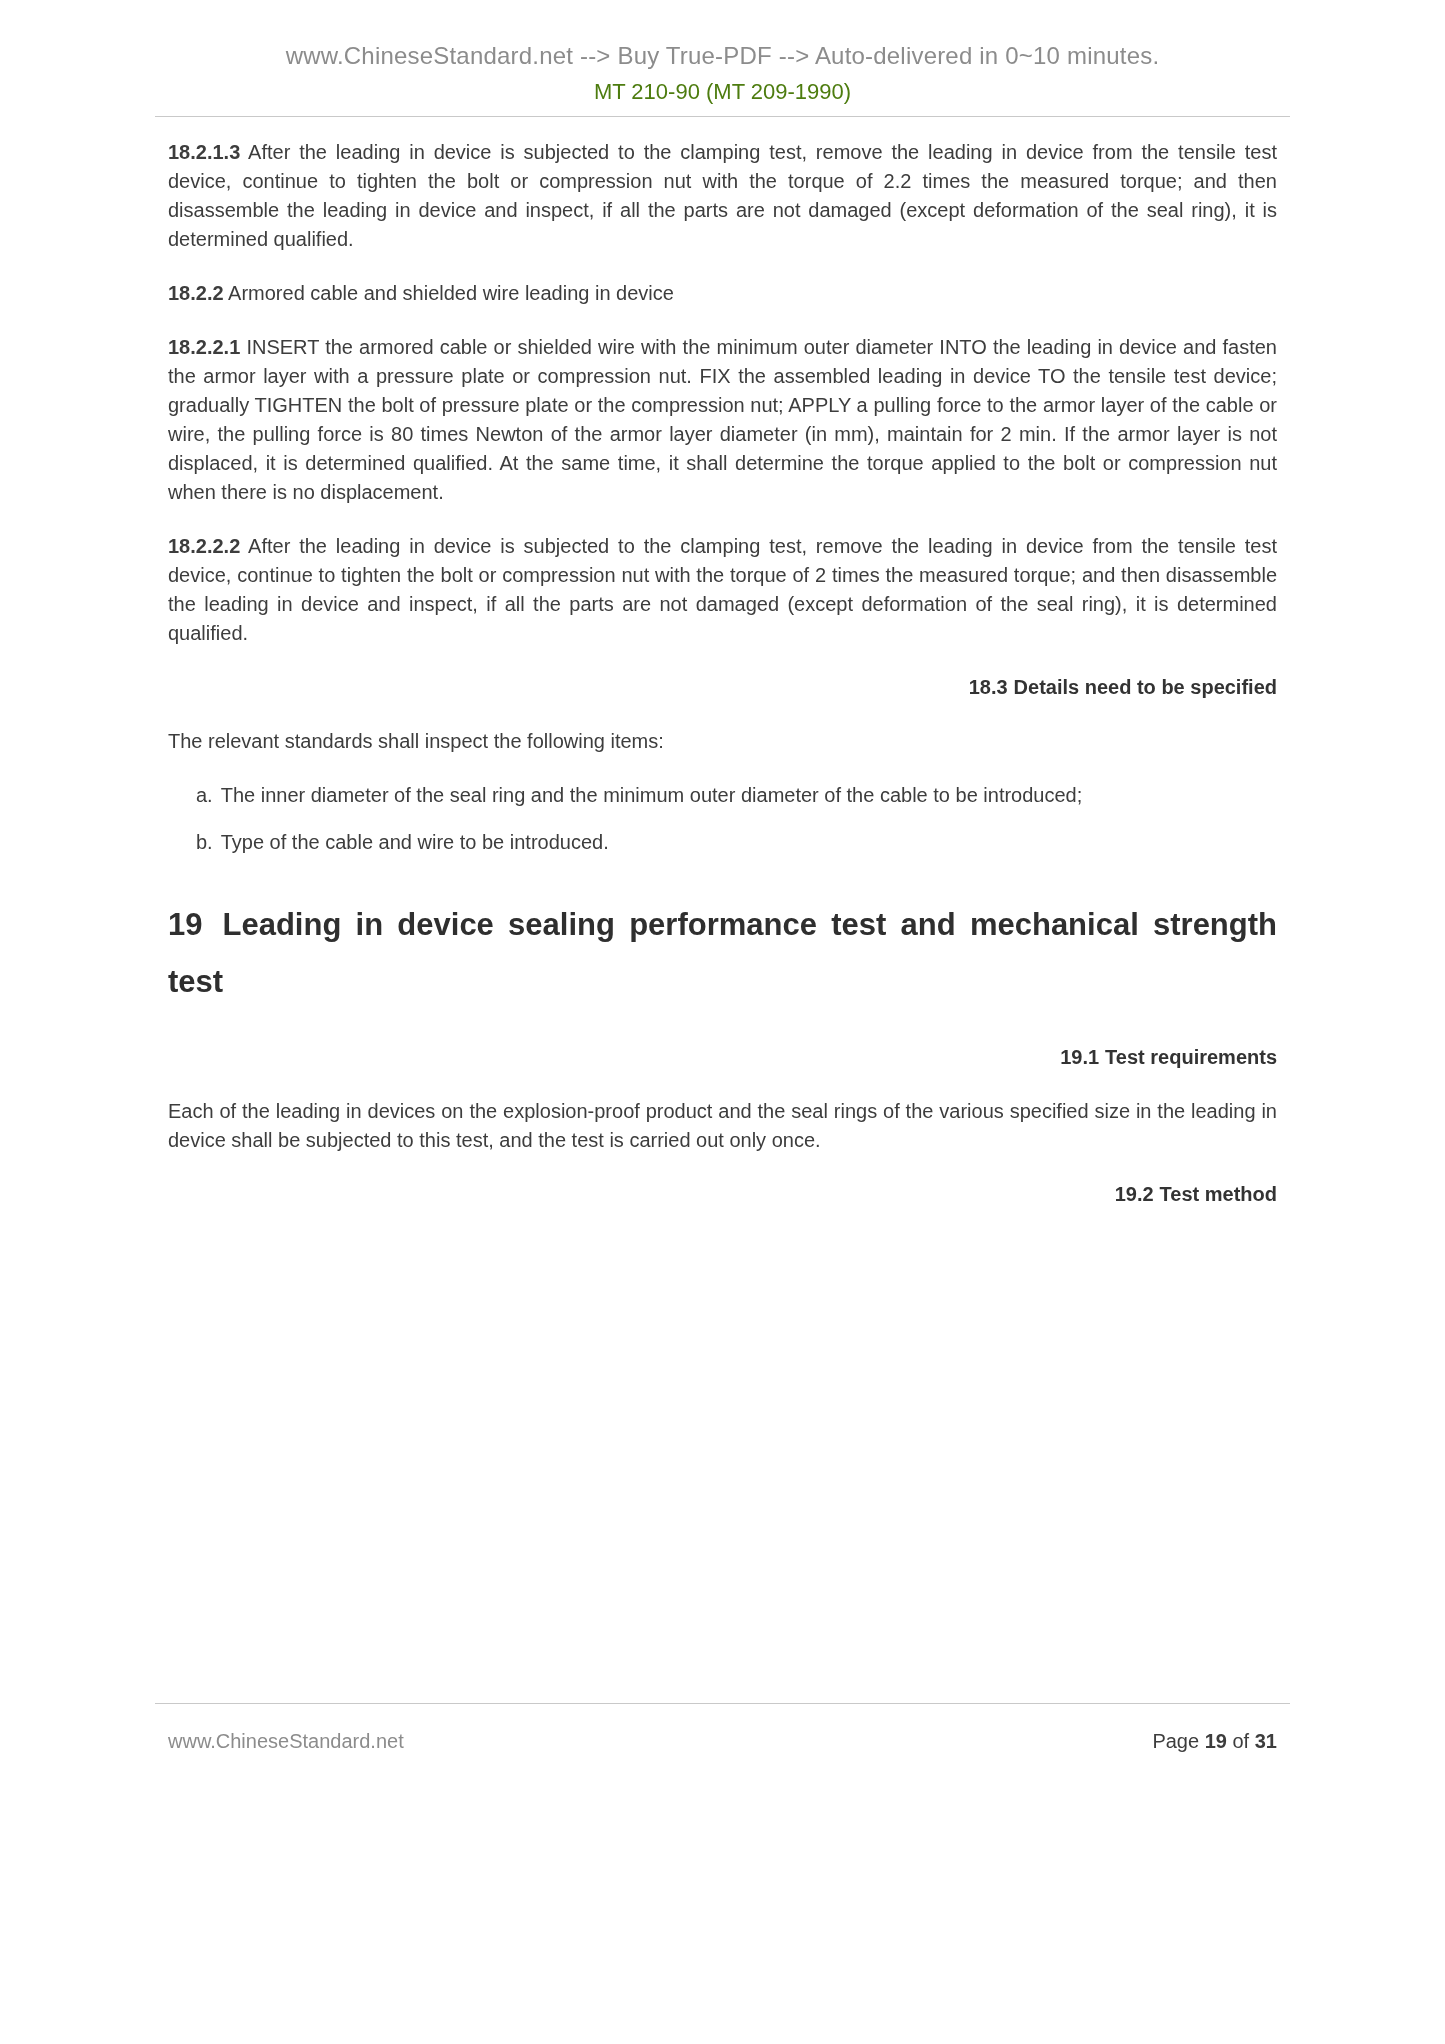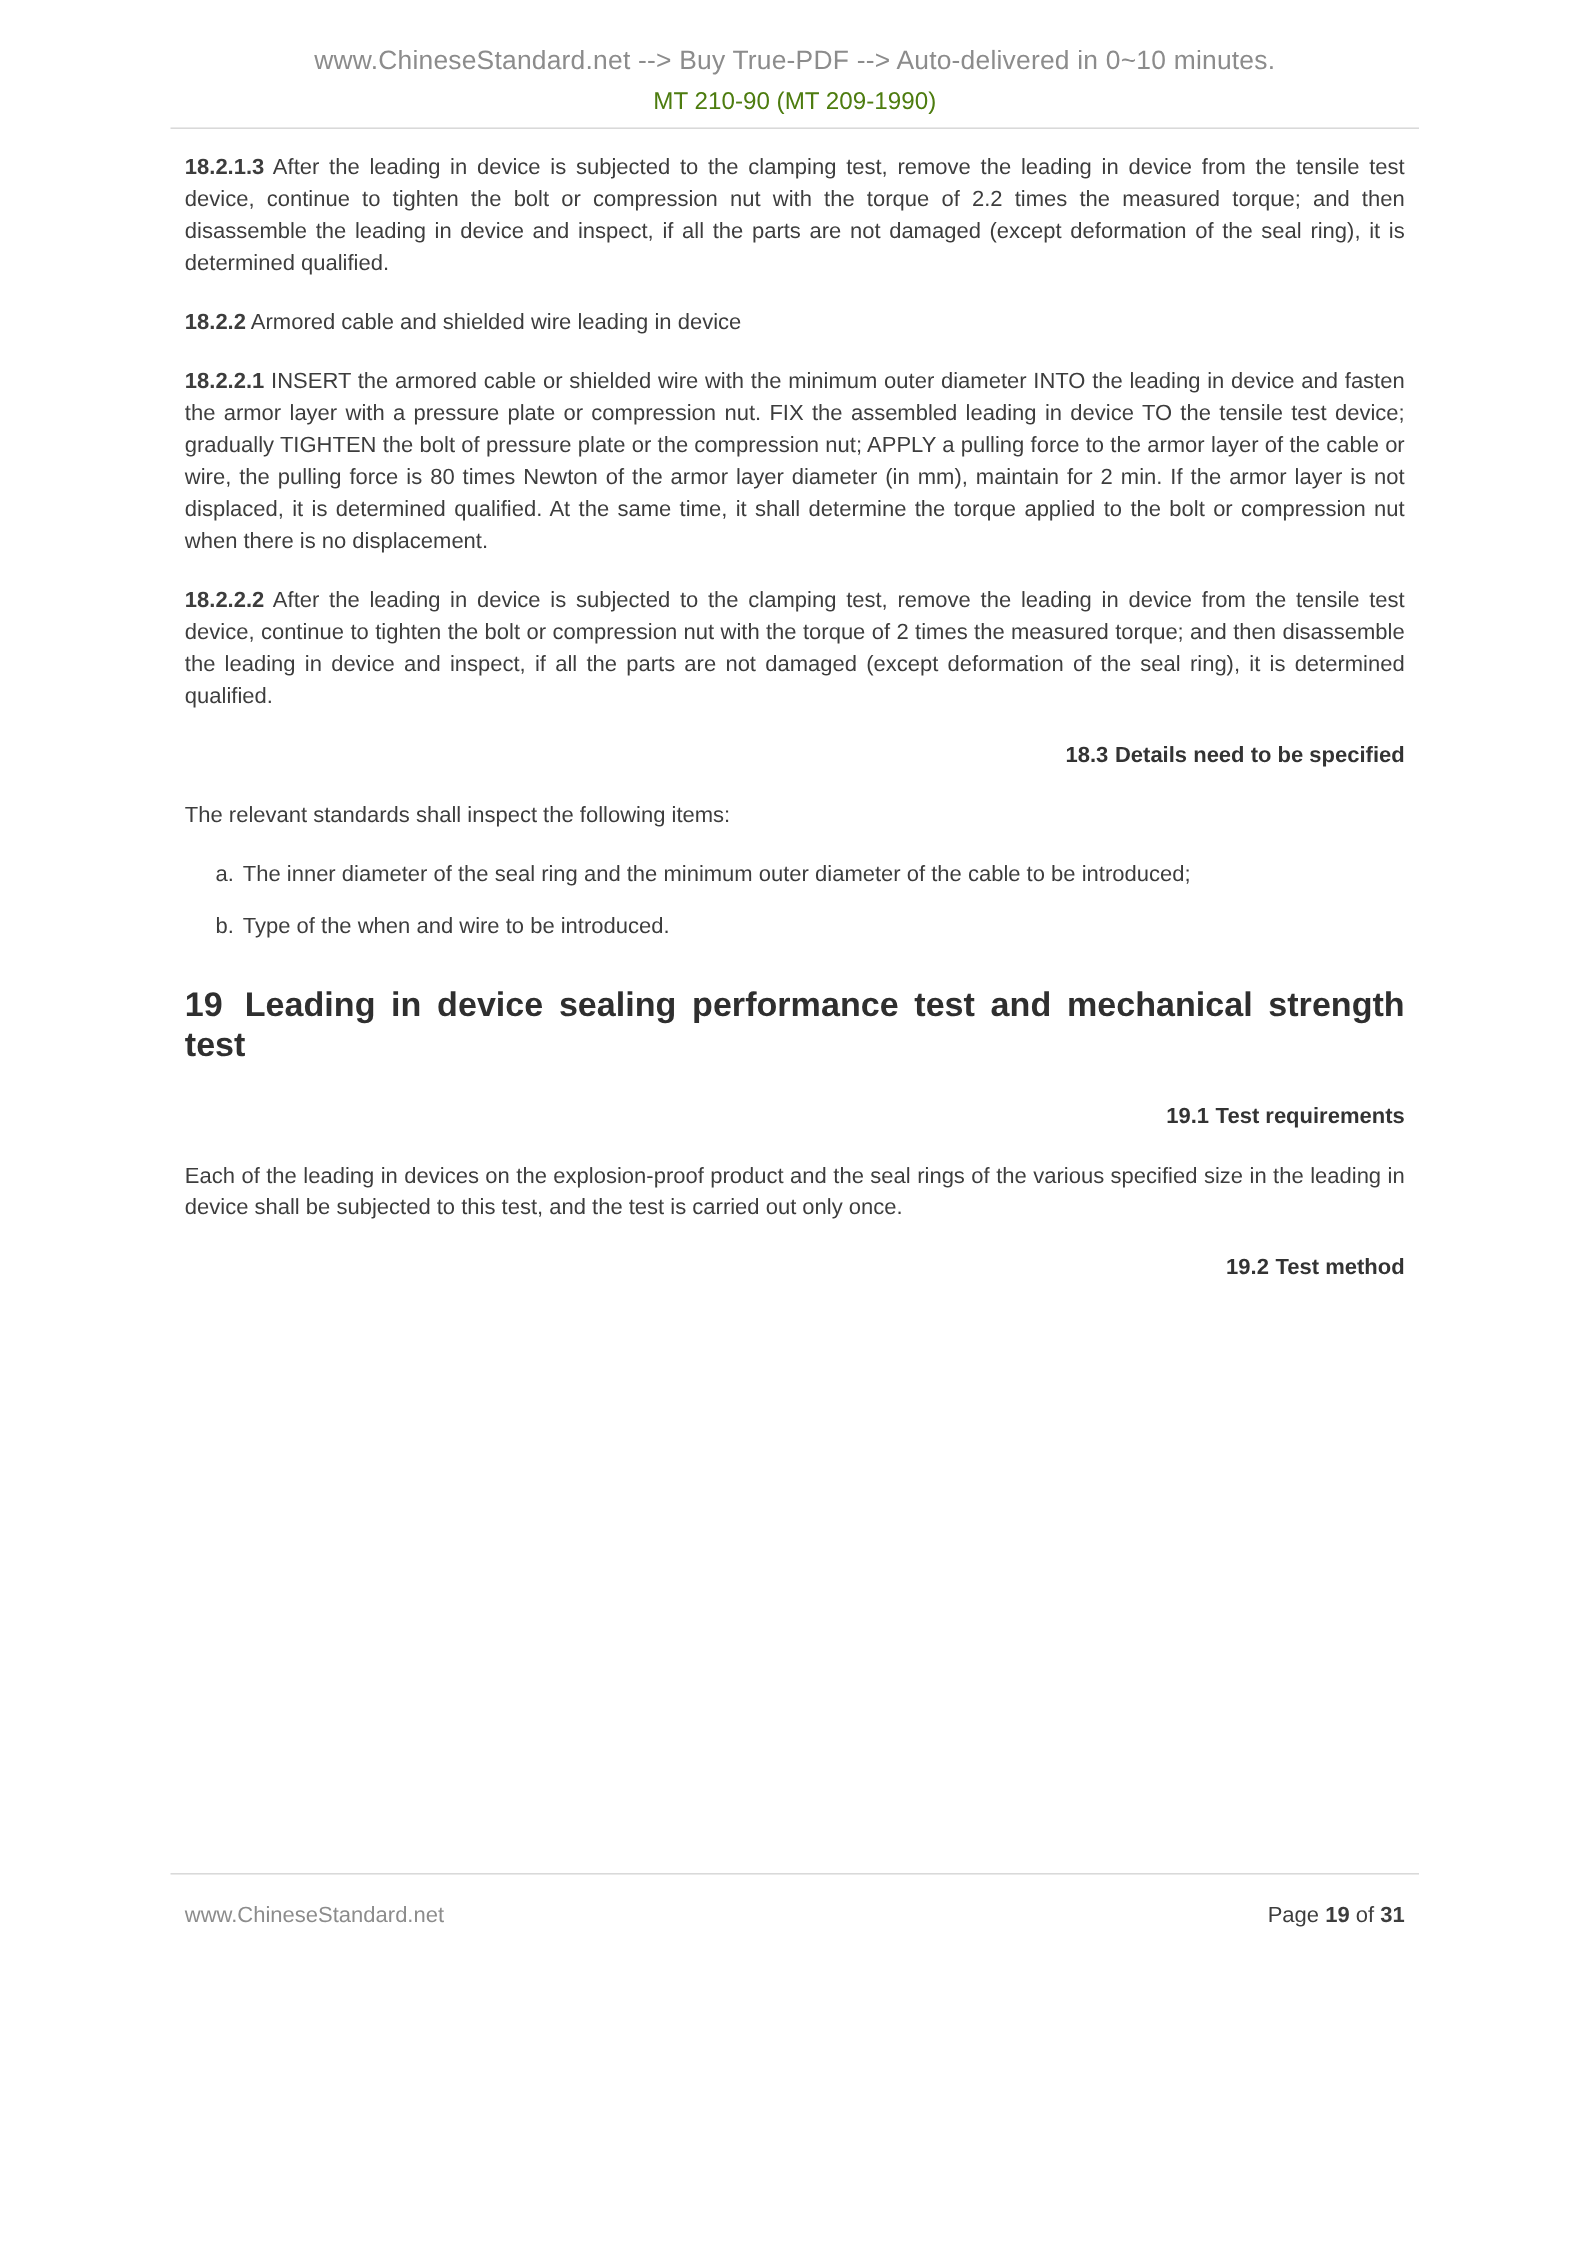--- a/index.html
+++ b/index.html
@@ -65,21 +65,21 @@
     margin: 0 0 18px 28px;
     padding-left: 28px;
     text-indent: -28px;
     text-align: justify;
   }
   .list-item .marker { margin-right: 8px; }
   .list-b { margin-bottom: 25px; }
   .h-major {
     font-size: 31px;
     font-weight: bold;
-    line-height: 36px;
+    line-height: 57px;
     margin: 39px 0 33px 0;
     color: #2f2f2f;
     text-align: justify;
   }
   .h-major .num { margin-right: 20px; }
   
   .page-footer {
     position: absolute;
     left: 0;
     right: 0;
@@ -123,21 +123,21 @@
     <p class="para"><b class="num">18.2.2.1</b> <span>INSERT the armored cable or shielded wire with the minimum outer diameter INTO the leading in device and fasten the armor layer with a pressure plate or compression nut. FIX the assembled leading in device TO the tensile test device; gradually TIGHTEN the bolt of pressure plate or the compression nut; APPLY a pulling force to the armor layer of the cable or wire, the pulling force is 80 times Newton of the armor layer diameter (in mm), maintain for 2 min. If the armor layer is not displaced, it is determined qualified. At the same time, it shall determine the torque applied to the bolt or compression nut when there is no displacement.</span></p>
 
     <p class="para"><b class="num">18.2.2.2</b> <span>After the leading in device is subjected to the clamping test, remove the leading in device from the tensile test device, continue to tighten the bolt or compression nut with the torque of 2 times the measured torque; and then disassemble the leading in device and inspect, if all the parts are not damaged (except deformation of the seal ring), it is determined qualified.</span></p>
 
     <h3 class="h-sub"><span class="num">18.3</span><span>Details need to be specified</span></h3>
 
     <p class="para">The relevant standards shall inspect the following items:</p>
 
     <div class="list-item"><span class="marker">a.</span><span>The inner diameter of the seal ring and the minimum outer diameter of the cable to be introduced;</span></div>
 
-    <div class="list-item list-b"><span class="marker">b.</span><span>Type of the when and wire to be introduced.</span></div>
+    <div class="list-item list-b"><span class="marker">b.</span><span>Type of the cable and wire to be introduced.</span></div>
 
     <h1 class="h-major"><span class="num">19</span><span>Leading in device sealing performance test and mechanical strength test</span></h1>
 
     <h3 class="h-sub"><span class="num">19.1</span><span>Test requirements</span></h3>
 
     <p class="para">Each of the leading in devices on the explosion-proof product and the seal rings of the various specified size in the leading in device shall be subjected to this test, and the test is carried out only once.</p>
 
     <h3 class="h-sub"><span class="num">19.2</span><span>Test method</span></h3>
 
 

